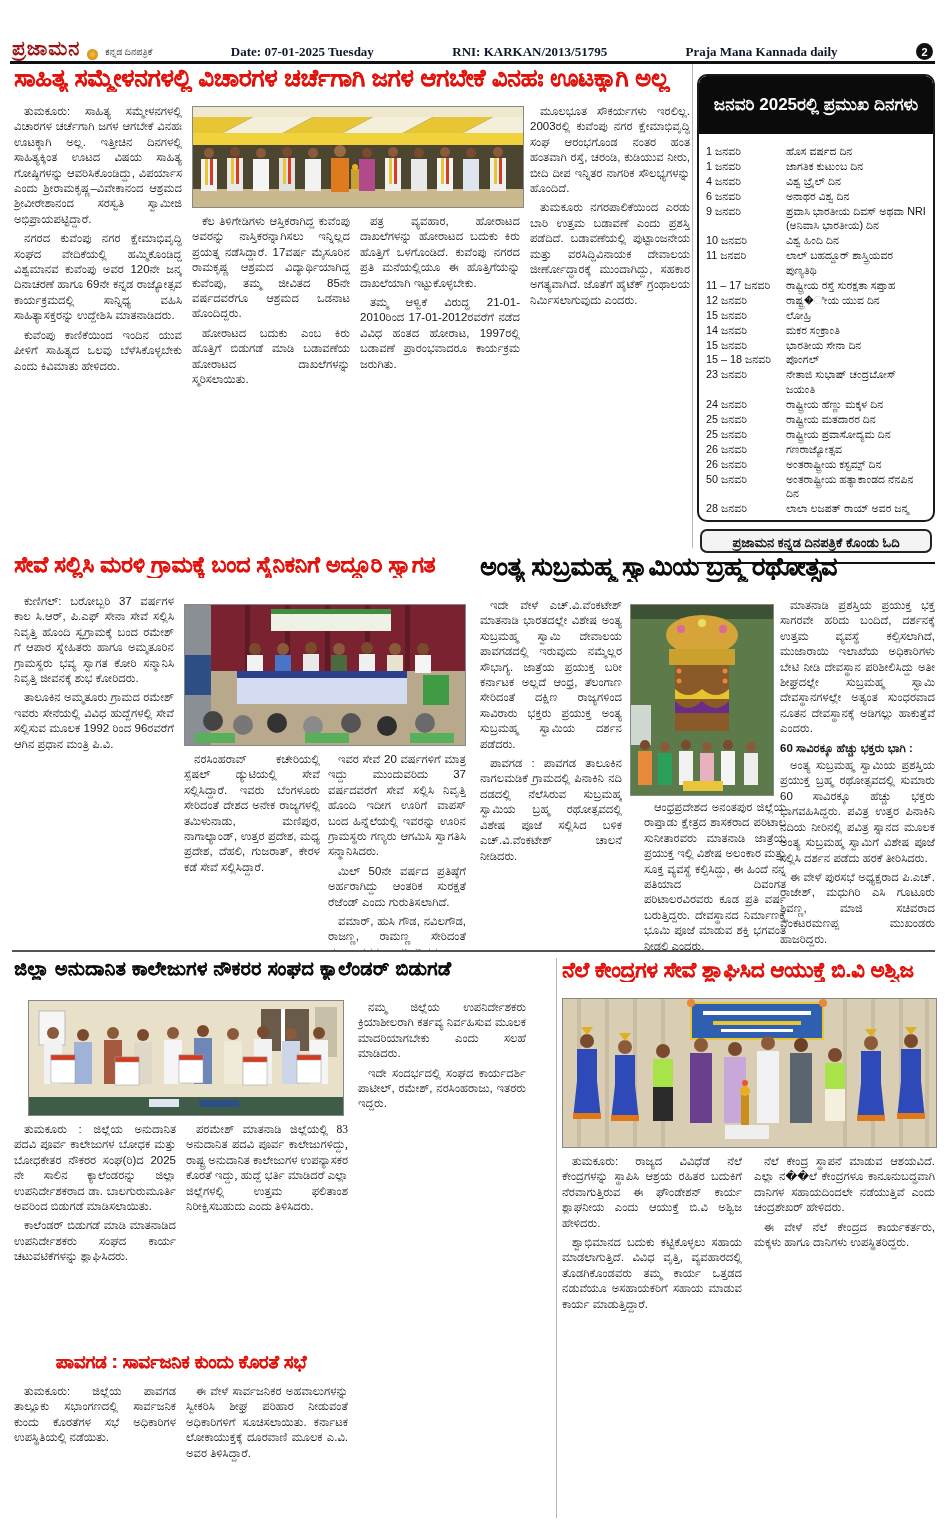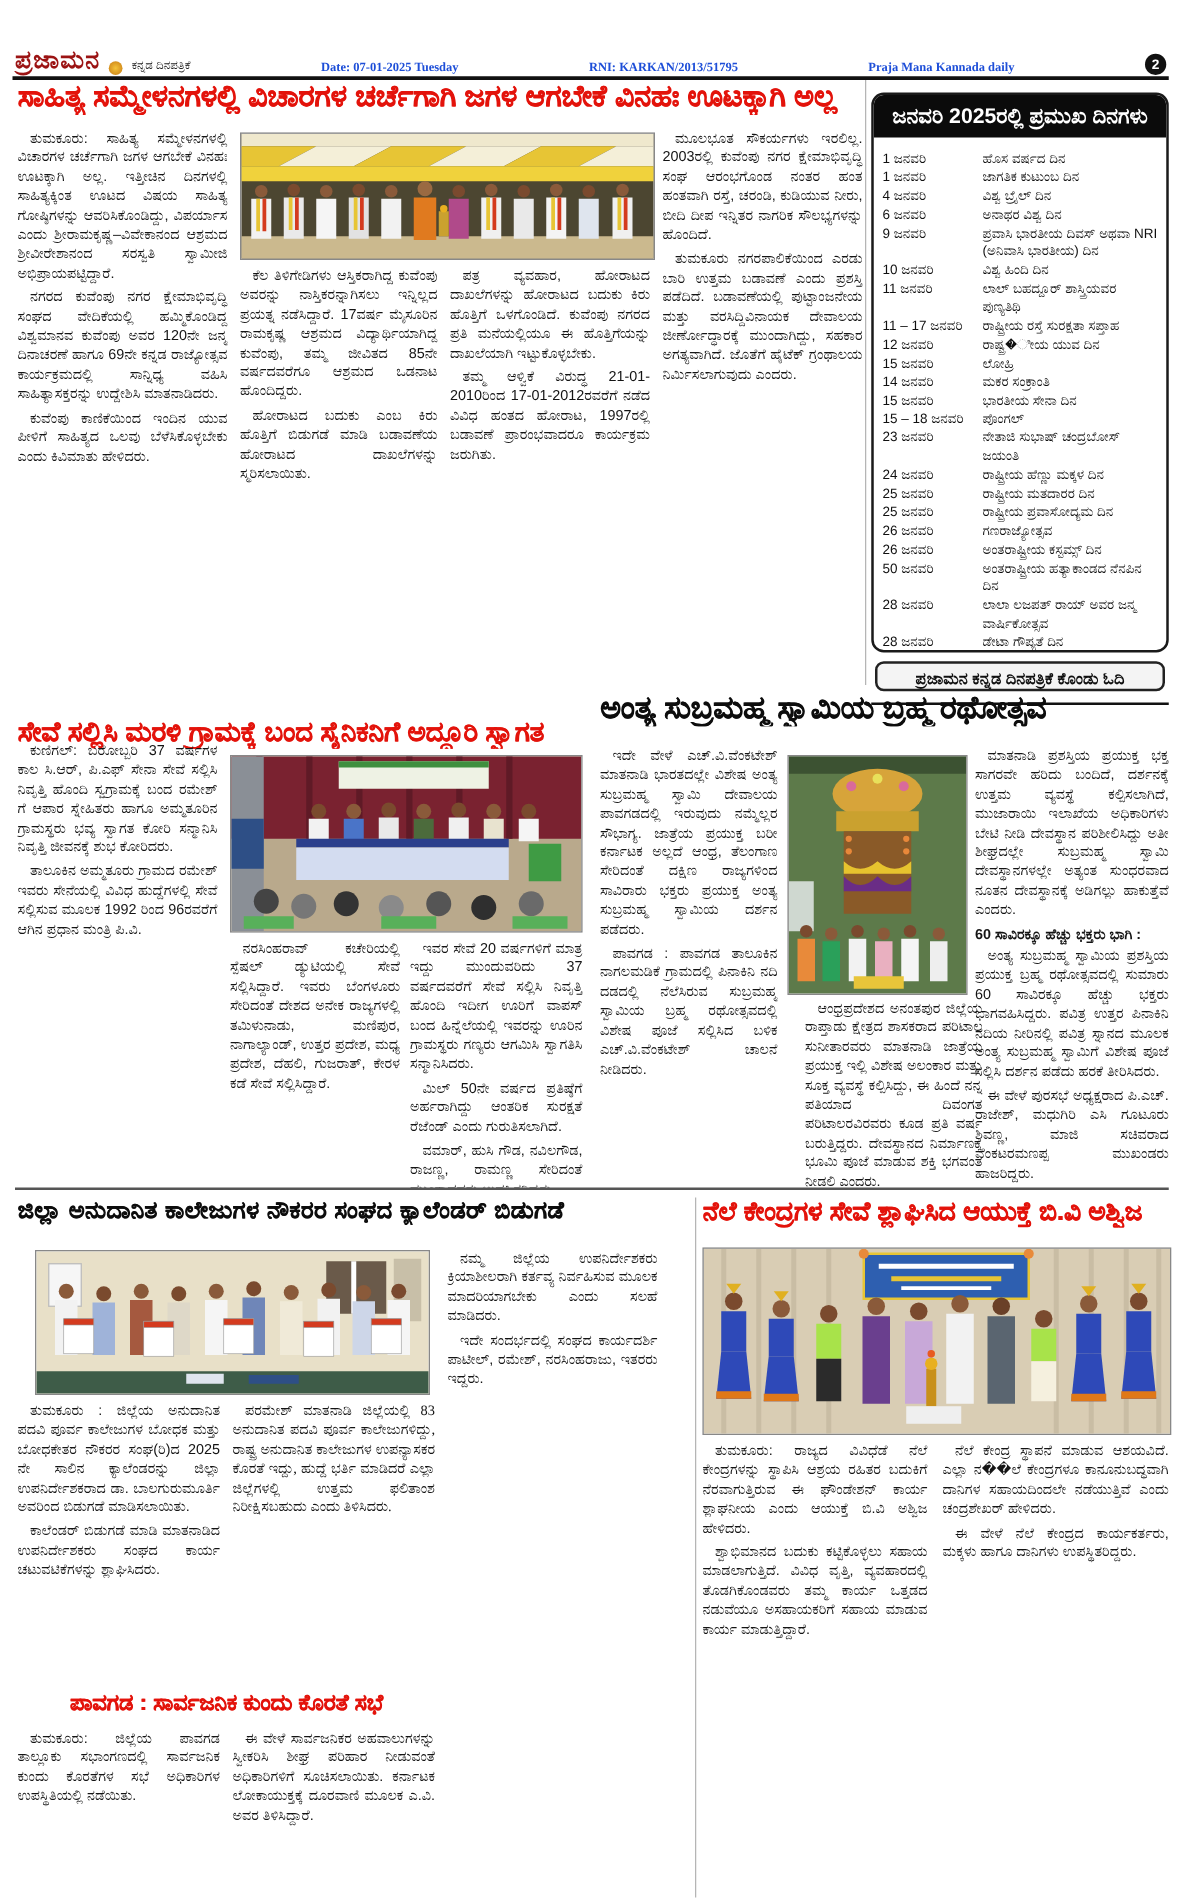--- a/index.html
+++ b/index.html
@@ -8,38 +8,38 @@
   .abs{position:absolute;}
   
   .masthead{position:absolute;top:34px;left:12px;width:921px;height:26px;display:flex;
             align-items:flex-end;justify-content:space-between;}
   .logo-wrap{display:flex;align-items:flex-end;gap:6px;}
   .logo{font-size:20px;font-weight:700;color:#9b1313;letter-spacing:1px;
         font-family:"Liberation Serif","DejaVu Serif",serif;}
   .logo-dot{width:11px;height:11px;border-radius:50%;background:radial-gradient(#f5c33a,#c87a12);
             display:inline-block;margin:0 1px;}
   .logo-sub{font-size:9.5px;color:#222;padding-bottom:2px;}
-  .mh-item{font-size:10px;font-weight:bold;font-family:"Liberation Serif","DejaVu Serif",serif;color:#1d4ed8;text-align:center;}
+  .mh-item{font-size:13px;font-weight:bold;font-family:"Liberation Serif","DejaVu Serif",serif;color:#0f172a;text-align:center;}
   .page-circle{width:17px;height:17px;border-radius:50%;background:#111;color:#fff;font-size:11px;
                display:flex;align-items:center;justify-content:center;font-weight:bold;}
   .rule{position:absolute;background:#111;}
   
   .hl{position:absolute;font-weight:800;white-space:nowrap;overflow:hidden;
       font-family:"Liberation Sans","DejaVu Sans",sans-serif;}
   .hl-red{color:#e3130b;text-shadow:0.5px 0 0 #e3130b;}
   .hl-black{color:#0d0d0d;text-shadow:0.5px 0 0 #0d0d0d;}
   
   .col{position:absolute;text-align:justify;font-size:11.5px;line-height:1.34;color:#141414;overflow:hidden;}
   .col p{margin:0 0 4px 0;text-indent:10px;}
   .subhead{font-weight:800;margin:2px 0;}
   
   .sidebar{position:absolute;left:697px;top:74px;width:238px;height:448px;border:2px solid #1a1a1a;
            border-radius:10px;background:#fff;box-sizing:border-box;overflow:hidden;}
   .sidebar-header{background:#0b0b0b;color:#fff;text-align:center;font-weight:800;font-size:17px;
-                  padding:7px 2px;border-radius:7px 7px 0 0;}
+                  padding:19px 2px;border-radius:7px 7px 0 0;}
   .day-list{padding:10px 7px;}
   .day-row{display:flex;gap:6px;font-size:10.8px;line-height:1.38;}
   .day-date{width:74px;flex:0 0 auto;}
   .day-event{flex:1;}
   .pill{position:absolute;left:700px;top:529px;width:232px;height:24px;border:2px solid #222;
         border-radius:7px;background:#f4f4f4;line-height:24px;text-align:center;font-weight:bold;
         font-size:13px;box-sizing:border-box;}
   .vrule{position:absolute;width:1px;background:#b5b5b5;}
   .photo{position:absolute;overflow:hidden;border:1px solid #888;background:#ddd;}
   .photo svg{display:block;width:100%;height:100%;}
@@ -258,21 +258,21 @@
           <span class="day-date">28 ಜನವರಿ</span>
           <span class="day-event">ವಿಶ್ವ ಕುಷ್ಠರೋಗ ದಿನ</span>
         </div>
 
       </div>
   </div>
   <div class="pill">ಪ್ರಜಾಮನ ಕನ್ನಡ ದಿನಪತ್ರಿಕೆ ಕೊಂಡು ಓದಿ</div>
   <div class="rule" style="top:562px;left:697px;width:238px;height:2px;"></div>
 
   <div class="abs" style="left:14px;top:552px;width:458px;height:400px;">
-    <div class="hl hl-red" style="left:0;top:0;width:458px;font-size:22px;margin-top:21px;">ಸೇವೆ ಸಲ್ಲಿಸಿ ಮರಳಿ ಗ್ರಾಮಕ್ಕೆ ಬಂದ ಸೈನಿಕನಿಗೆ ಅದ್ದೂರಿ ಸ್ವಾಗತ</div>
+    <div class="hl hl-red" style="left:0;top:0;width:458px;font-size:22px;">ಸೇವೆ ಸಲ್ಲಿಸಿ ಮರಳಿ ಗ್ರಾಮಕ್ಕೆ ಬಂದ ಸೈನಿಕನಿಗೆ ಅದ್ದೂರಿ ಸ್ವಾಗತ</div>
     <div class="photo" style="left:170px;top:52px;width:280px;height:140px;">
       <svg viewBox="0 0 280 140">
         <rect width="280" height="140" fill="#b9a98c"></rect>
         <rect width="280" height="66" fill="#7a2230"></rect>
         <rect x="20" y="0" width="5" height="66" fill="#5f1a26"></rect>
           <rect x="60" y="0" width="5" height="66" fill="#5f1a26"></rect>
         <rect x="100" y="0" width="5" height="66" fill="#5f1a26"></rect>
           <rect x="140" y="0" width="5" height="66" fill="#5f1a26"></rect>
         <rect x="180" y="0" width="5" height="66" fill="#5f1a26"></rect>
           <rect x="220" y="0" width="5" height="66" fill="#5f1a26"></rect>

